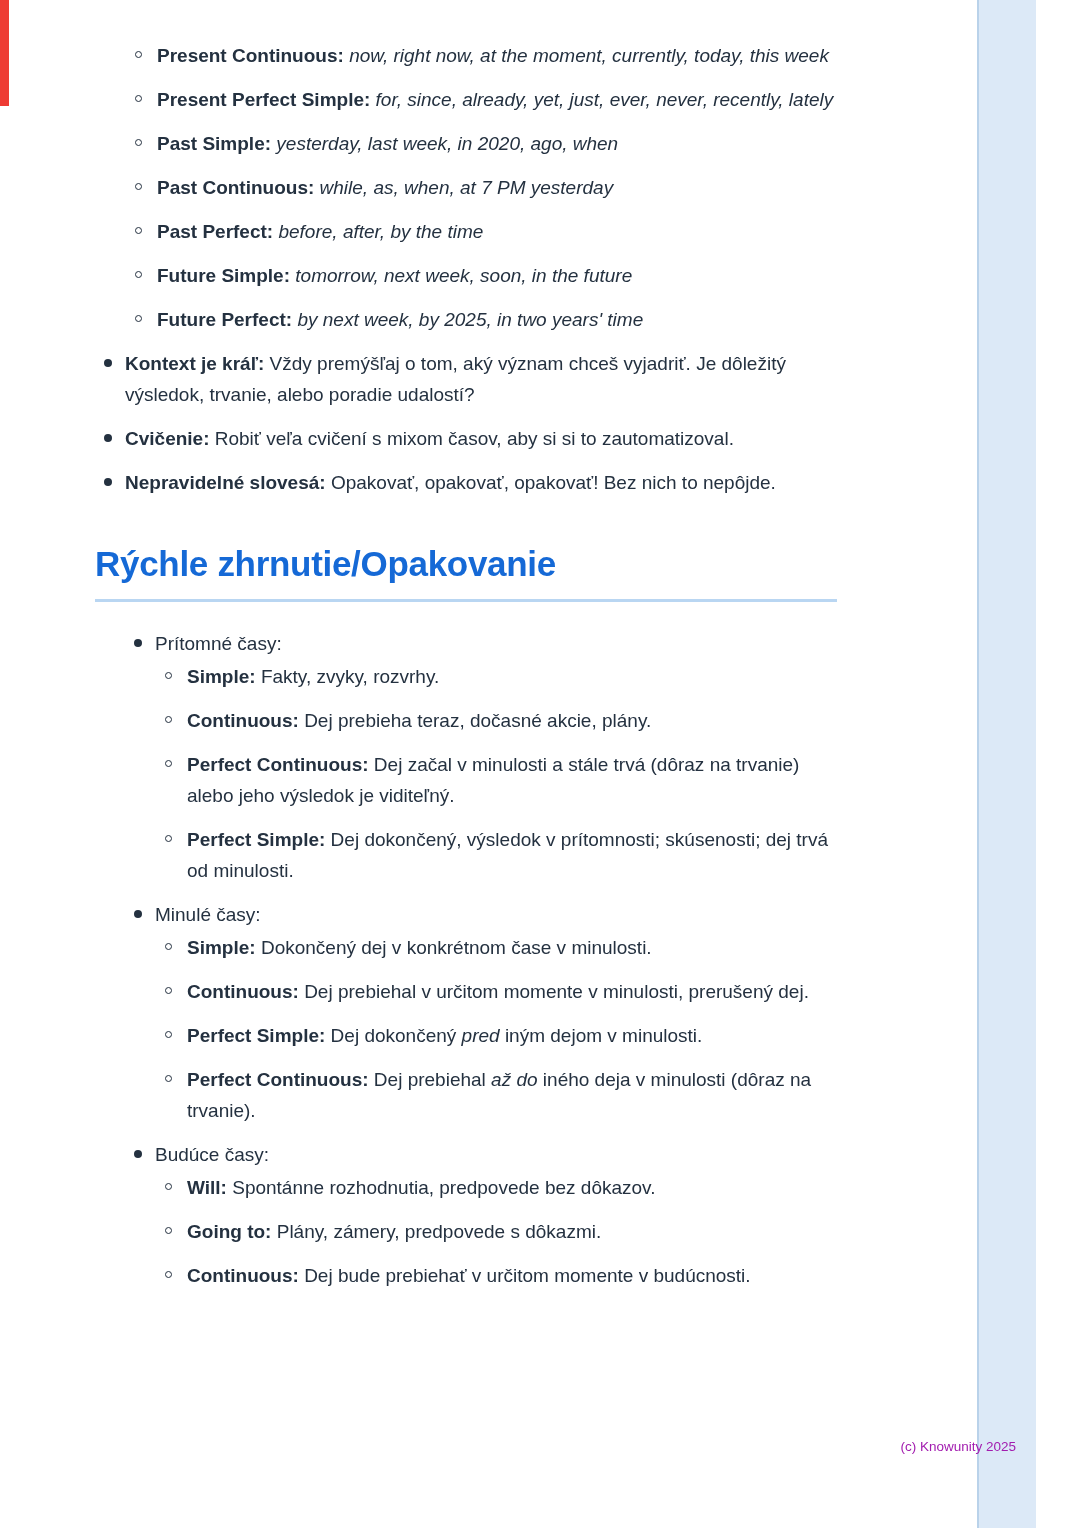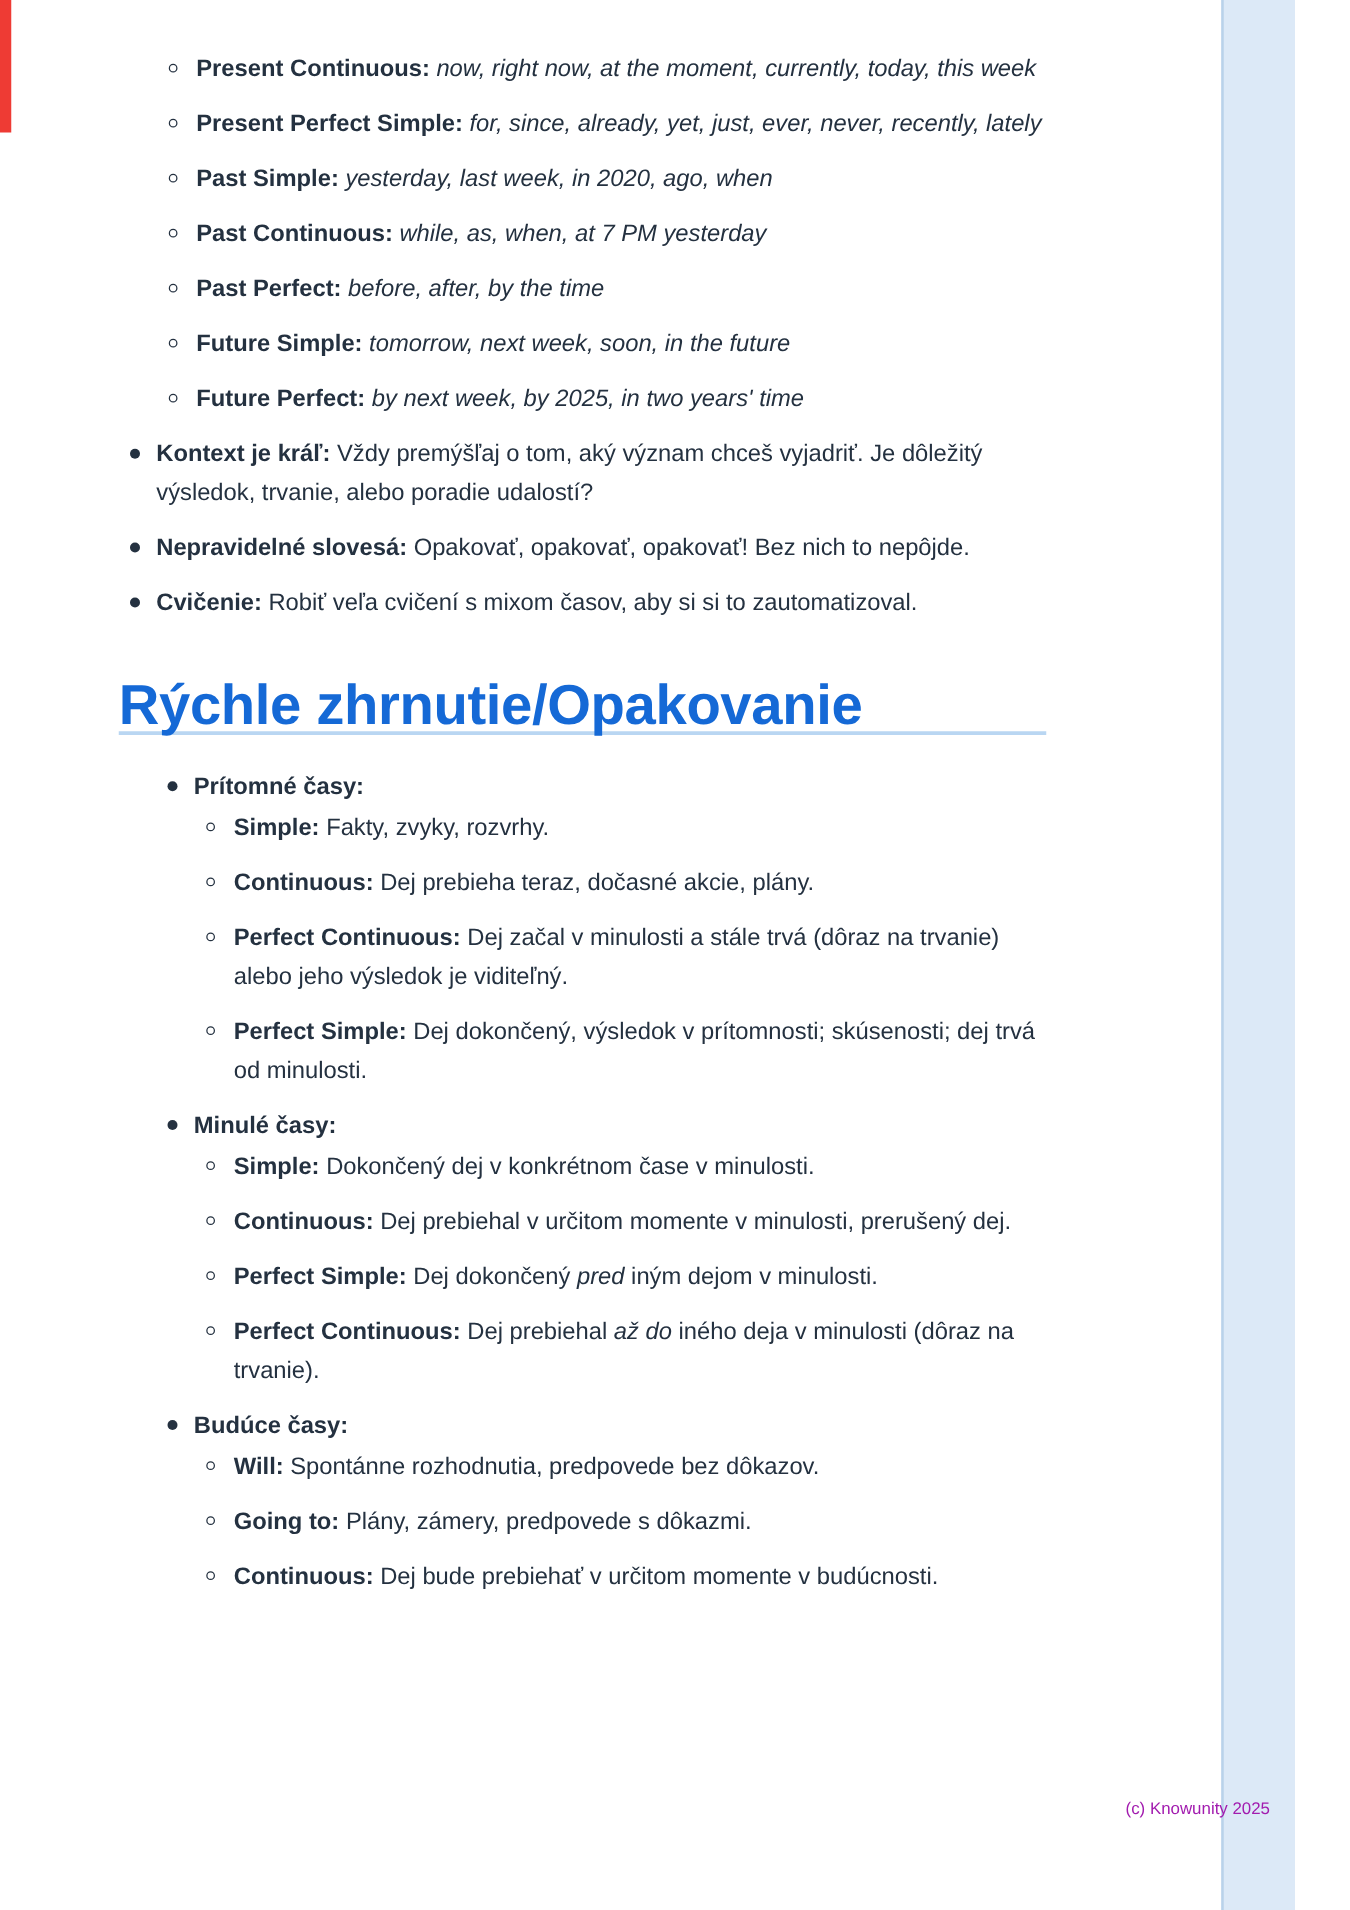--- a/index.html
+++ b/index.html
@@ -30,31 +30,31 @@
   .sub-list  > li > .bullet { left: 40px; }
 
   strong { font-weight: bold; }
   em { font-style: italic; }
 
   .advice { }
 
   h1.section-heading {
     margin: 46px 0 0 0;
     color: #1569d6;
-    font-size: 45px; line-height: 40px; font-weight: bold;
+    font-size: 35px; line-height: 40px; font-weight: bold;
     letter-spacing: -0.3px;
-    padding-bottom: 1px;
+    padding-bottom: 15px;
     border-bottom: 3px solid #b9d6f2;
   }
 
   .groups { margin-top: 26px; }
   .group  { margin-bottom: 10px; }
   .group-head { position: relative; padding-left: 30px; margin-bottom: 2px; }
   .group-head .bullet { left: 9px; }
-  .group-head strong { font-weight: bold; text-align: right; }
+  .group-head strong { font-weight: normal; text-align: right; }
 
   .footer { position: absolute; top: 1438px; right: 64px; font-size: 13.5px;
             line-height: 18px; color: #a21caf; z-index: 5; }
 </style>
 </head>
 <body>
 
 <div class="red-strip"></div>
 <div class="right-strip"></div>
 
@@ -63,22 +63,22 @@
       <li><span class="bullet circle"></span><span class="li-body"><strong>Present Continuous:</strong> <em>now, right now, at the moment, currently, today, this week</em></span></li>
       <li><span class="bullet circle"></span><span class="li-body"><strong>Present Perfect Simple:</strong> <em>for, since, already, yet, just, ever, never, recently, lately</em></span></li>
       <li><span class="bullet circle"></span><span class="li-body"><strong>Past Simple:</strong> <em>yesterday, last week, in 2020, ago, when</em></span></li>
       <li><span class="bullet circle"></span><span class="li-body"><strong>Past Continuous:</strong> <em>while, as, when, at 7 PM yesterday</em></span></li>
       <li><span class="bullet circle"></span><span class="li-body"><strong>Past Perfect:</strong> <em>before, after, by the time</em></span></li>
       <li><span class="bullet circle"></span><span class="li-body"><strong>Future Simple:</strong> <em>tomorrow, next week, soon, in the future</em></span></li>
       <li><span class="bullet circle"></span><span class="li-body"><strong>Future Perfect:</strong> <em>by next week, by 2025, in two years' time</em></span></li>
     </ul>
   <ul class="main-list advice">
       <li><span class="bullet disc"></span><span class="li-body"><strong>Kontext je kráľ:</strong> <span>Vždy premýšľaj o tom, aký význam chceš vyjadriť. Je dôležitý výsledok, trvanie, alebo poradie udalostí?</span></span></li>
+      <li><span class="bullet disc"></span><span class="li-body"><strong>Cvičenie:</strong> <span>Robiť veľa cvičení s mixom časov, aby si si to zautomatizoval.</span></span></li>
       <li><span class="bullet disc"></span><span class="li-body"><strong>Nepravidelné slovesá:</strong> <span>Opakovať, opakovať, opakovať! Bez nich to nepôjde.</span></span></li>
-      <li><span class="bullet disc"></span><span class="li-body"><strong>Cvičenie:</strong> <span>Robiť veľa cvičení s mixom časov, aby si si to zautomatizoval.</span></span></li>
     </ul>
   <h1 class="section-heading">Rýchle zhrnutie/Opakovanie</h1>
   <ul class="main-list groups">
       <li class="group">
         <div class="group-head"><span class="bullet disc"></span><strong>Prítomné časy:</strong></div>
         <ul class="sub-list">
           <li><span class="bullet circle"></span><span class="li-body"><strong>Simple:</strong> <span>Fakty, zvyky, rozvrhy.</span></span></li>
           <li><span class="bullet circle"></span><span class="li-body"><strong>Continuous:</strong> <span>Dej prebieha teraz, dočasné akcie, plány.</span></span></li>
           <li><span class="bullet circle"></span><span class="li-body"><strong>Perfect Continuous:</strong> <span>Dej začal v minulosti a stále trvá (dôraz na trvanie) alebo jeho výsledok je viditeľný.</span></span></li>
           <li><span class="bullet circle"></span><span class="li-body"><strong>Perfect Simple:</strong> <span>Dej dokončený, výsledok v prítomnosti; skúsenosti; dej trvá od minulosti.</span></span></li>

